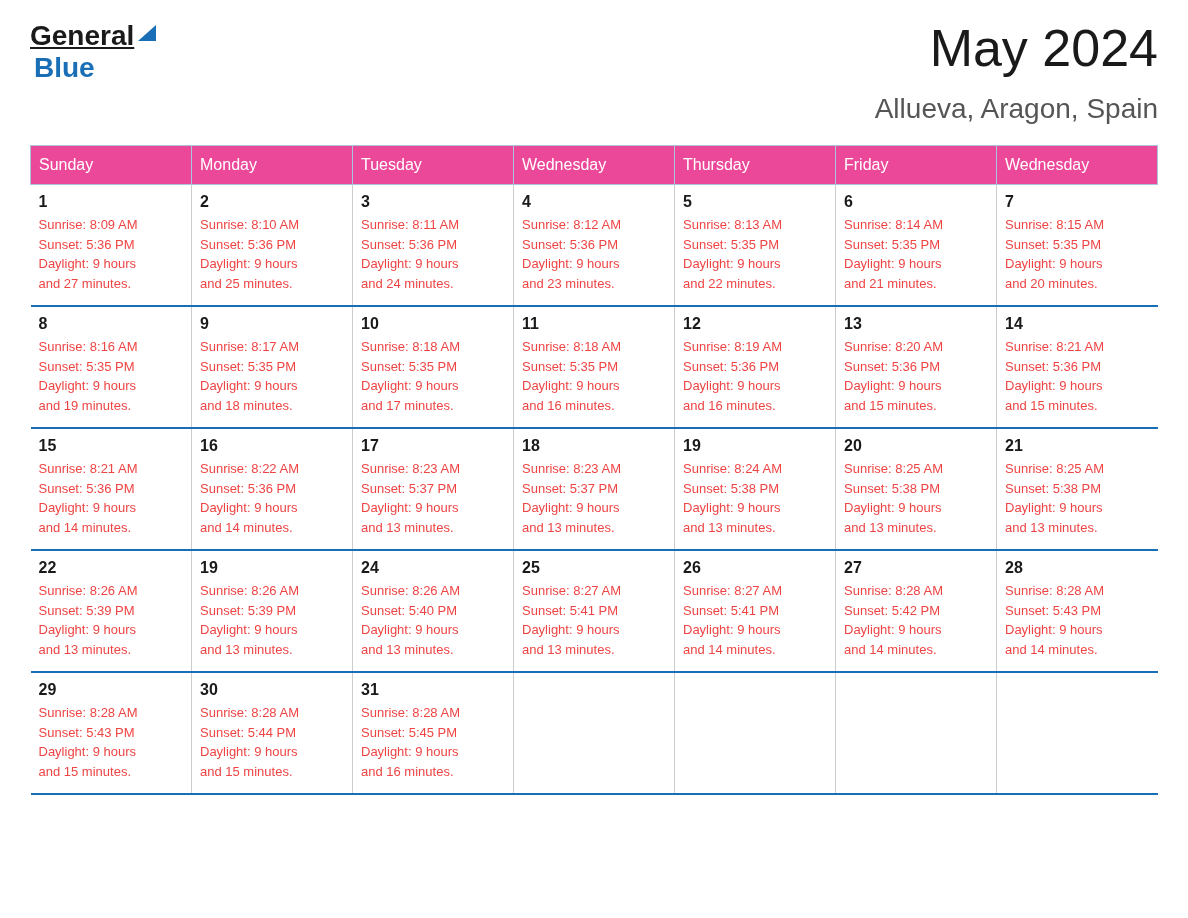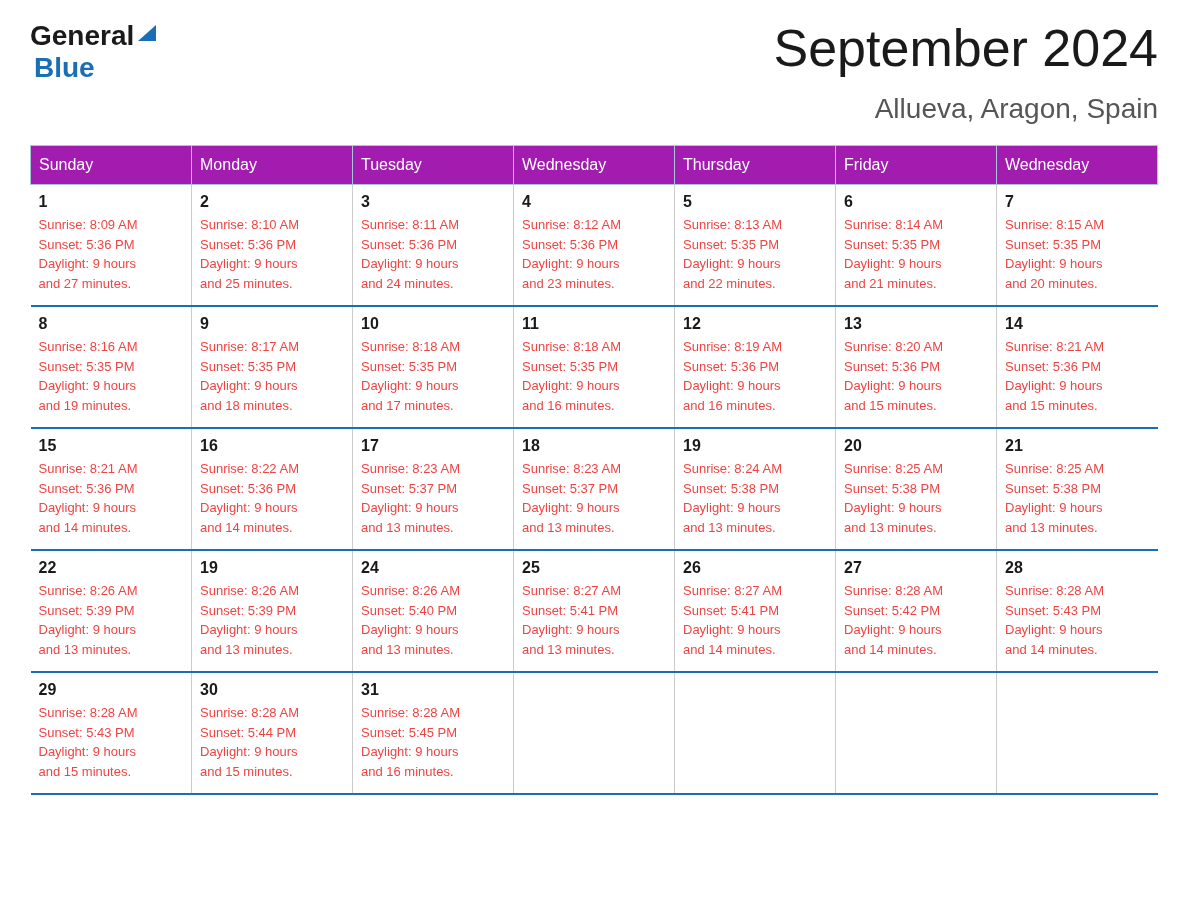--- a/index.html
+++ b/index.html
@@ -20,20 +20,21 @@
       display: flex;
       flex-direction: column;
       align-items: flex-start;
     }
     .logo-line1 {
       display: flex;
       align-items: center;
       font-size: 28px;
       font-weight: bold;
       color: #1a1a1a;
+      text-decoration: underline;
     }
     .logo-line2 {
       font-size: 28px;
       font-weight: bold;
       color: #1a6eb5;
       margin-left: 4px;
     }
     .title-section {
       text-align: right;
     }
@@ -47,21 +48,21 @@
       font-size: 28px;
       color: #555;
       margin-top: 16px;
     }
     .calendar-table {
       width: 100%;
       border-collapse: collapse;
       table-layout: fixed;
     }
     .calendar-table thead tr {
-      background-color: #a21caf;
+      background-color: #ec4899;
       color: #fff;
     }
     .calendar-table thead th {
       padding: 10px 8px;
       font-size: 16px;
       font-weight: normal;
       text-align: left;
       border: 1px solid #aac4e0;
     }
     .calendar-table tbody tr {
@@ -101,21 +102,21 @@
   <div class="logo">
     <div class="logo-line1">
       <span>General</span>
       <svg width="22" height="22" viewBox="0 0 22 22" style="margin-left:2px; margin-top:-4px;">
         <polygon points="2,18 20,18 20,2" fill="#1a6eb5"></polygon>
       </svg>
     </div>
     <div class="logo-line2">Blue</div>
   </div>
   <div class="title-section">
-    <div class="month-title">September 2024</div>
+    <div class="month-title">May 2024</div>
     <div class="location">Allueva, Aragon, Spain</div>
   </div>
 </div>
 
 <table class="calendar-table">
   <thead>
     <tr>
     <th>Sunday</th>
         <th>Monday</th>
         <th>Tuesday</th>

